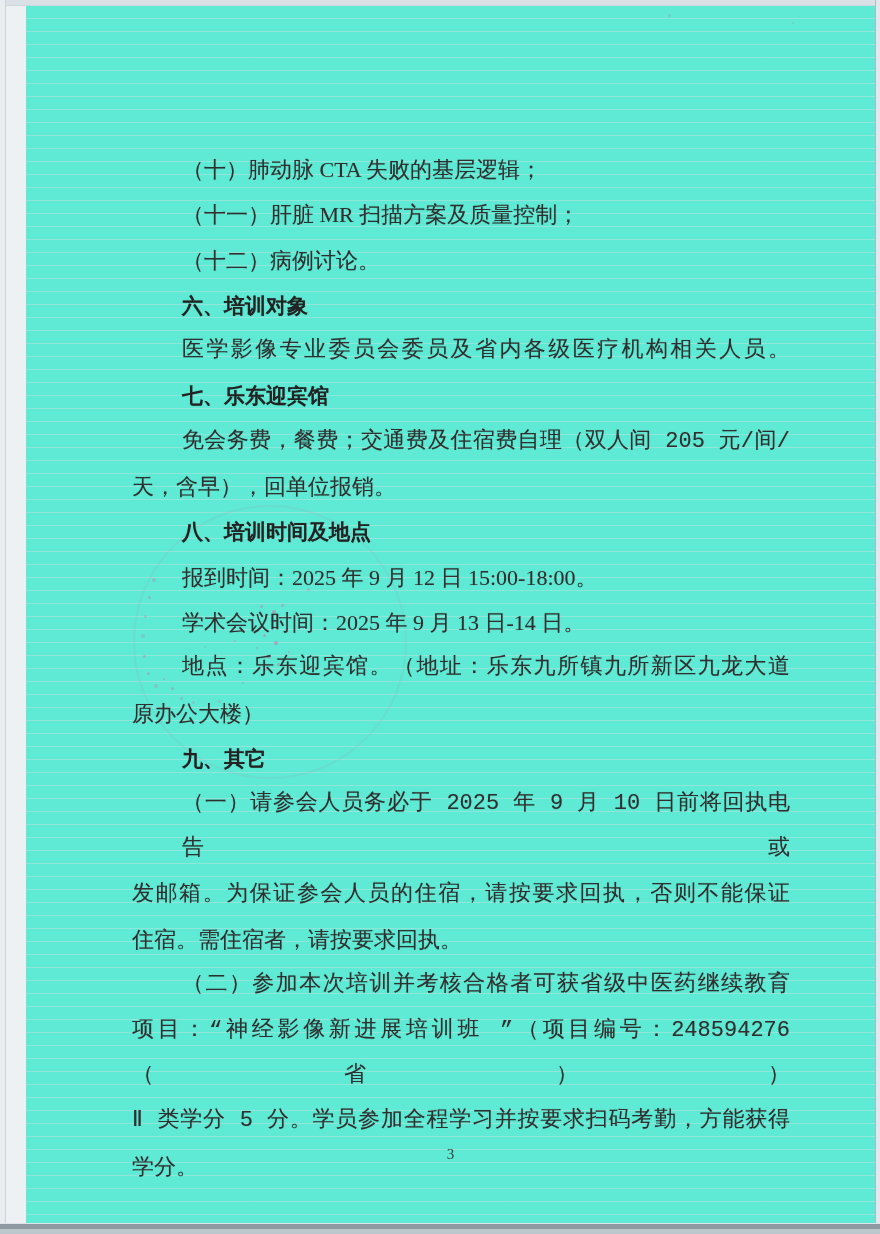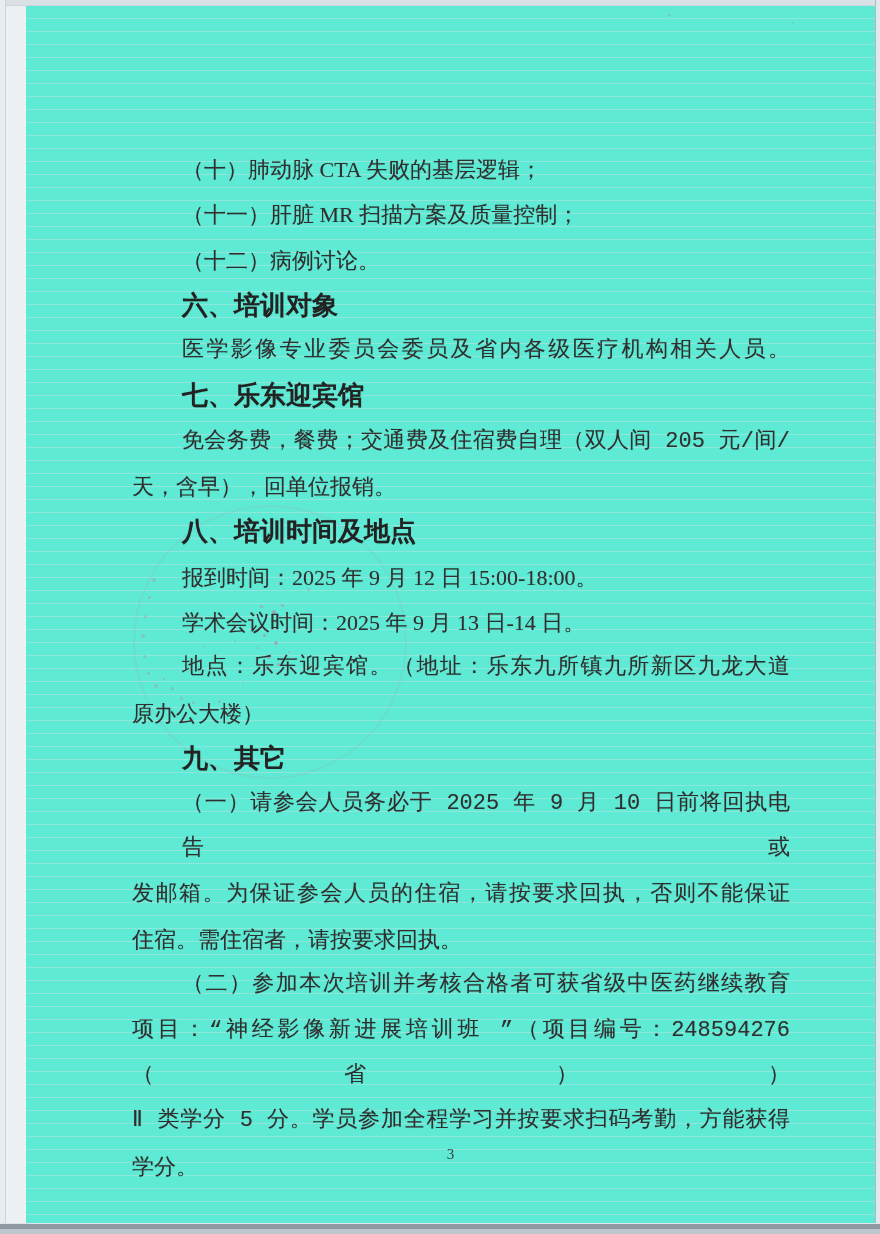--- a/index.html
+++ b/index.html
@@ -39,21 +39,21 @@
   .textblock {
     position:absolute; left:106px; top:141px; width:658px;
     font-size:22px; line-height:45.3px; color:#2f2f2f;
     text-shadow:0 0 1px rgba(40,40,40,0.25);
   }
   .line { white-space:normal; }
   .line.indent { padding-left:50px; }
   .line.justify { text-align:justify; text-align-last:justify;font-family:Liberation Mono, monospace; }
   .line.heading {
     font-family:"Liberation Sans","DejaVu Sans",sans-serif;
-    font-weight:700; font-size:26px; color:#222;
+    font-weight:700; font-size:21px; color:#222;
     text-shadow:0 0 1px rgba(20,20,20,0.3);
   }
   .pagenum {
     position:absolute; left:0; right:0; top:1140px;
     text-align:center; font-size:15px; color:#3c3c3c;
   }
   
   .stamp-layer { position:absolute; inset:0; pointer-events:none; }
   .stamp-arc {
     position:absolute; left:107px; top:499px; width:270px; height:270px;

